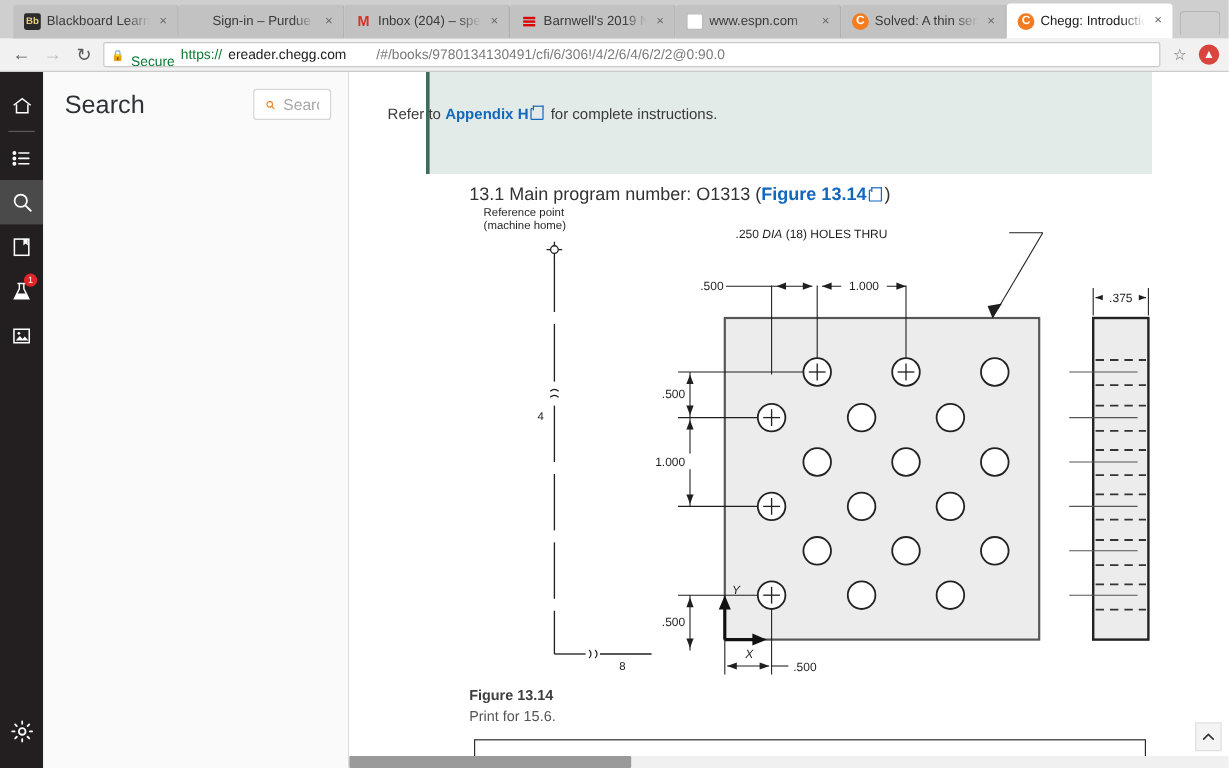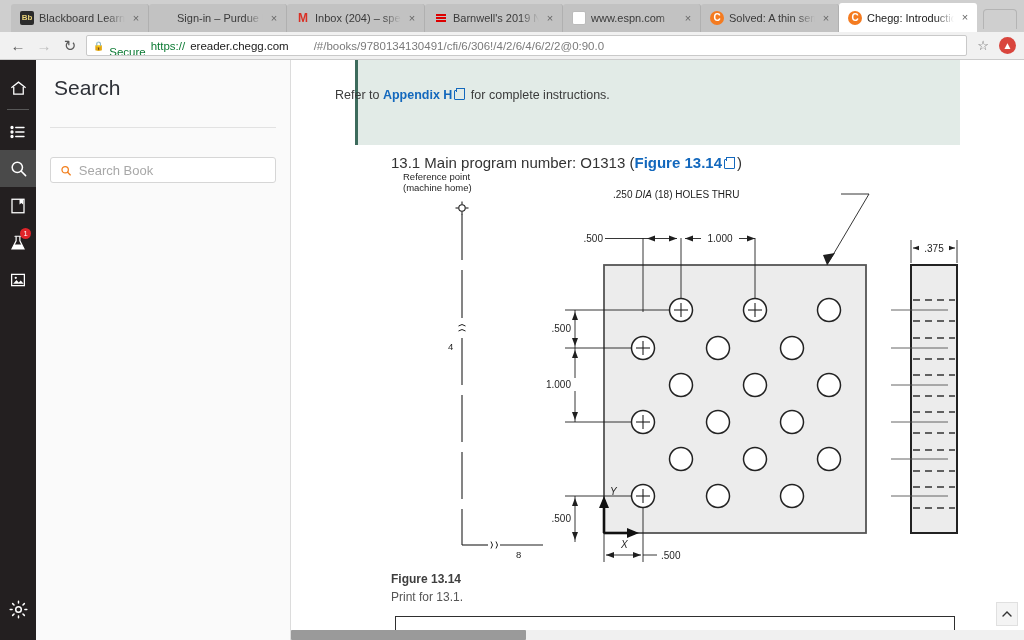--- a/index.html
+++ b/index.html
@@ -168,21 +168,21 @@
     font-family: "Liberation Sans", sans-serif;
   }
 
   
   .panel {
     width: 255px;
     flex: 0 0 255px;
     background: #fafafa;
     border-right: 1px solid #dcdcdc;
     display: flex;
-    flex-direction: column;
+    flex-direction: row;
     position: relative;
     gap: 15px;
   }
   .panel-title {
     font-size: 21px;
     color: #2e3138;
     padding: 16px 18px 12px;
     font-weight: normal;
   }
   .panel-divider {
@@ -240,21 +240,21 @@
   }
   .callout {
     position: absolute;
     left: 64px; top: 0px;
     width: 605px; height: 85px;
     background: #e2ebe7;
     border-left: 3px solid #3d6b5c;
   }
   .callout-text {
     position: absolute;
-    left: 44px; top: 28px;
+    left: 32px; top: 28px;
     font-size: 12.5px;
     color: #3b3b3b;
   }
   .link-blue { color: #1368bd; font-weight: bold; }
   .popicon {
     display: inline-block;
     width: 11px; height: 10px;
     border: 1.4px solid #1368bd;
     border-radius: 1px;
     position: relative;
@@ -684,21 +684,21 @@
                   <line x1="488" y1="326" x2="545" y2="326"></line>
                 </g>
               </g>
 
             </g>
           </svg>
         </div>
 
         <div class="fig-caption">
           <div><b>Figure 13.14</b></div>
-          <div>Print for 13.1.</div>
+          <div>Print for 15.6.</div>
         </div>
 
         <div class="bottombox"></div>
       </div>
 
       <div class="scroll-to-top">
         <svg width="10" height="8" viewBox="0 0 10 8" fill="none" stroke="#333" stroke-width="1.4">
           <path d="M1 6l4-4 4 4" stroke-linecap="round"></path>
         </svg>
       </div>

